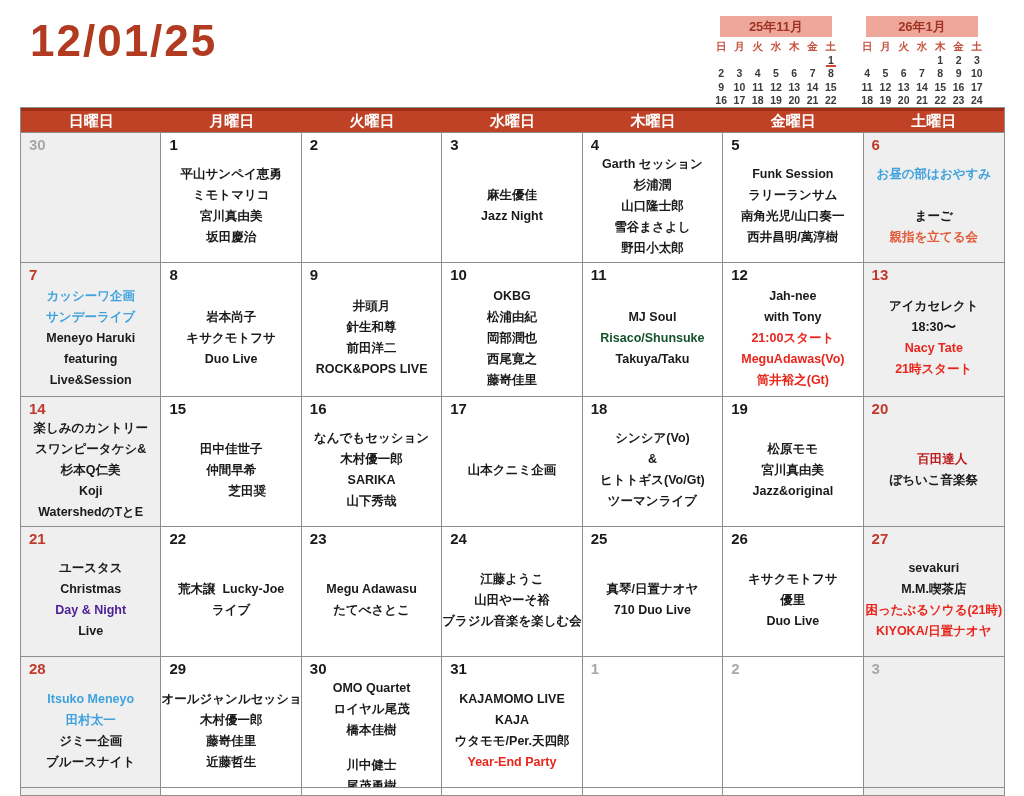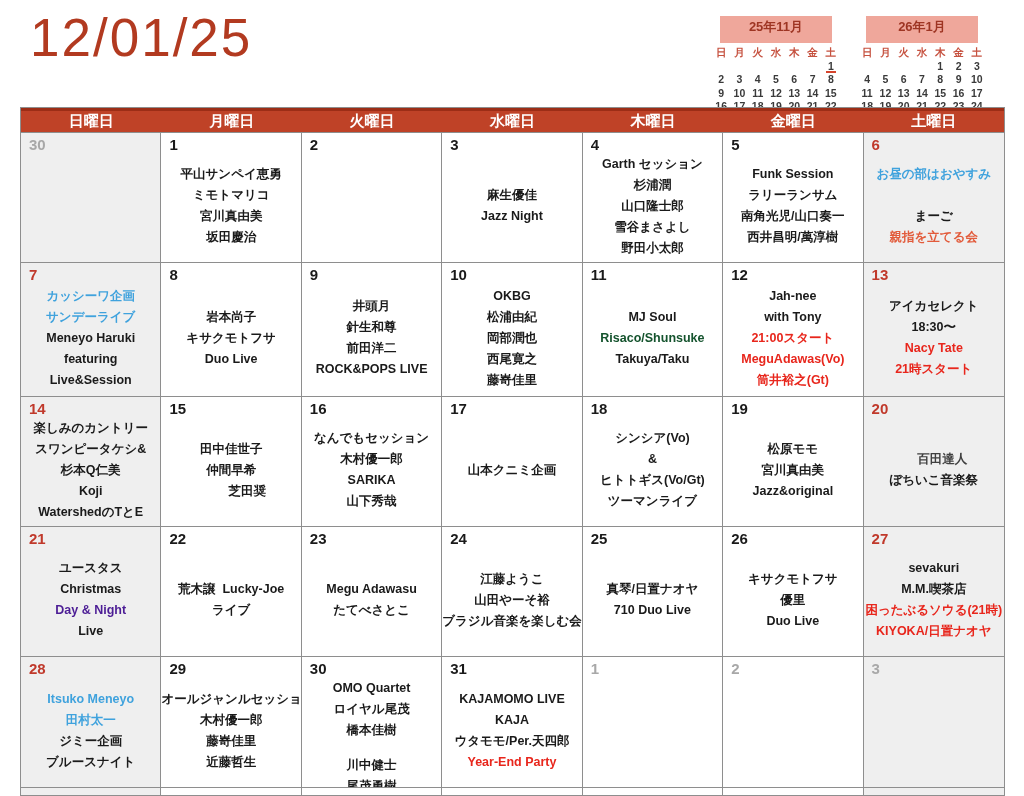--- a/index.html
+++ b/index.html
@@ -1,22 +1,22 @@
 <!DOCTYPE html>
 <html><head>
 <meta charset="utf-8">
 <style>
   html,body{margin:0;padding:0;background:#fff;}
   body{width:1024px;height:796px;overflow:hidden;position:relative;
        font-family:"Liberation Sans","DejaVu Sans",sans-serif;}
-  .page-title{position:absolute;left:30px;top:7px;font-size:53px;font-weight:normal;
+  .page-title{position:absolute;left:30px;top:16px;font-size:44px;font-weight:bold;
        letter-spacing:2px;}
   
   .mini{position:absolute;top:16px;width:128px;}
-  .mini-title{margin:0 8px;height:27px;line-height:21px;text-align:center;
+  .mini-title{margin:0 8px;height:21px;line-height:21px;text-align:center;
        font-size:13px;font-weight:bold;}
   .mini-week,.mini-row{display:grid;grid-template-columns:repeat(7,1fr);
        text-align:center;font-size:10.5px;font-weight:bold;line-height:13.5px;}
   .mini-week{margin-top:3px;}
   .mini-cell{position:relative;}
   .mini-cell.mark:after{content:"";position:absolute;left:4px;right:4px;bottom:0;
        height:2px;background:#d5442c;}
   
   .cal{position:absolute;left:20px;top:107px;width:985px;height:689px;
        overflow:hidden;border:1px solid #8e8e8e;box-sizing:border-box;background:#fff;}
@@ -339,21 +339,21 @@
           <div class="daynum" style="color: rgb(26, 26, 26);">19</div>
           <div class="cell-body">
             <div class="line" style="color: rgb(26, 26, 26);">松原モモ</div>
             <div class="line" style="color: rgb(26, 26, 26);">宮川真由美</div>
             <div class="line" style="color: rgb(26, 26, 26);">Jazz&amp;original</div>
           </div>
         </div>
         <div class="cell" style="border-right-color: rgb(142, 142, 142); border-top-color: rgb(142, 142, 142); background: rgb(239, 239, 239);">
           <div class="daynum" style="color: rgb(192, 57, 43);">20</div>
           <div class="cell-body">
-            <div class="line" style="color: #404040; padding-left: 17px;">百田達人</div>
+            <div class="line" style="color: #b91c1c; padding-left: 17px;">百田達人</div>
             <div class="line" style="color: rgb(26, 26, 26);">ぼちいこ音楽祭</div>
           </div>
         </div>
       </div>
       <div class="week" style="height: 130px;">
         <div class="cell" style="border-right-color: rgb(142, 142, 142); border-top-color: rgb(142, 142, 142); background: rgb(239, 239, 239);">
           <div class="daynum" style="color: rgb(192, 57, 43);">21</div>
           <div class="cell-body">
             <div class="line" style="color: rgb(26, 26, 26);">ユースタス</div>
             <div class="line" style="color: rgb(26, 26, 26);">Christmas</div>

